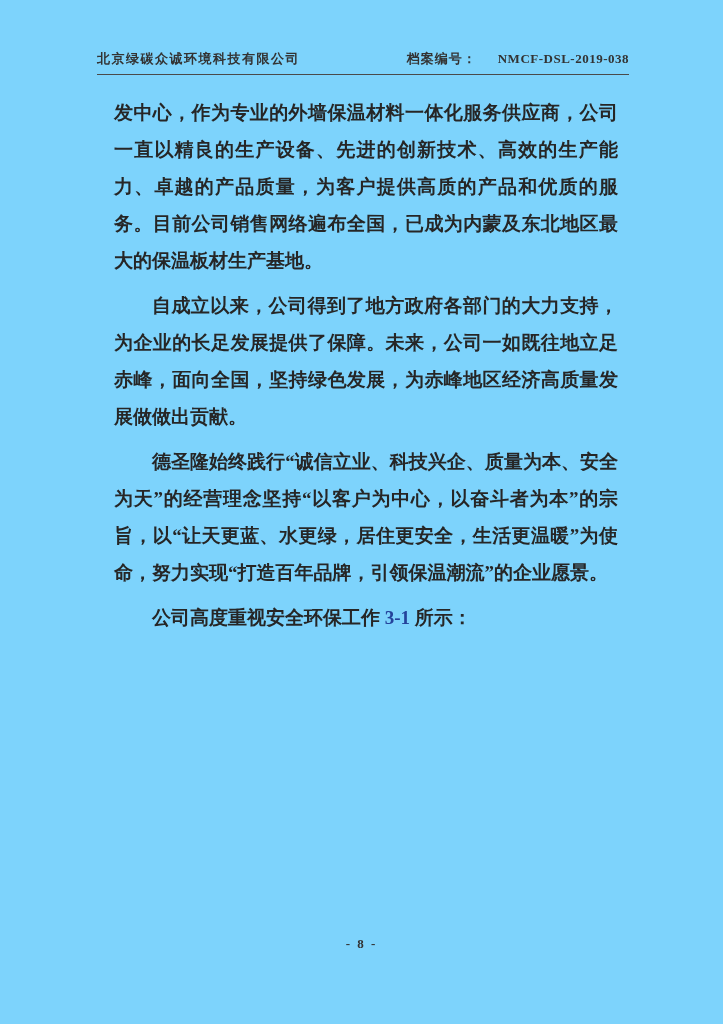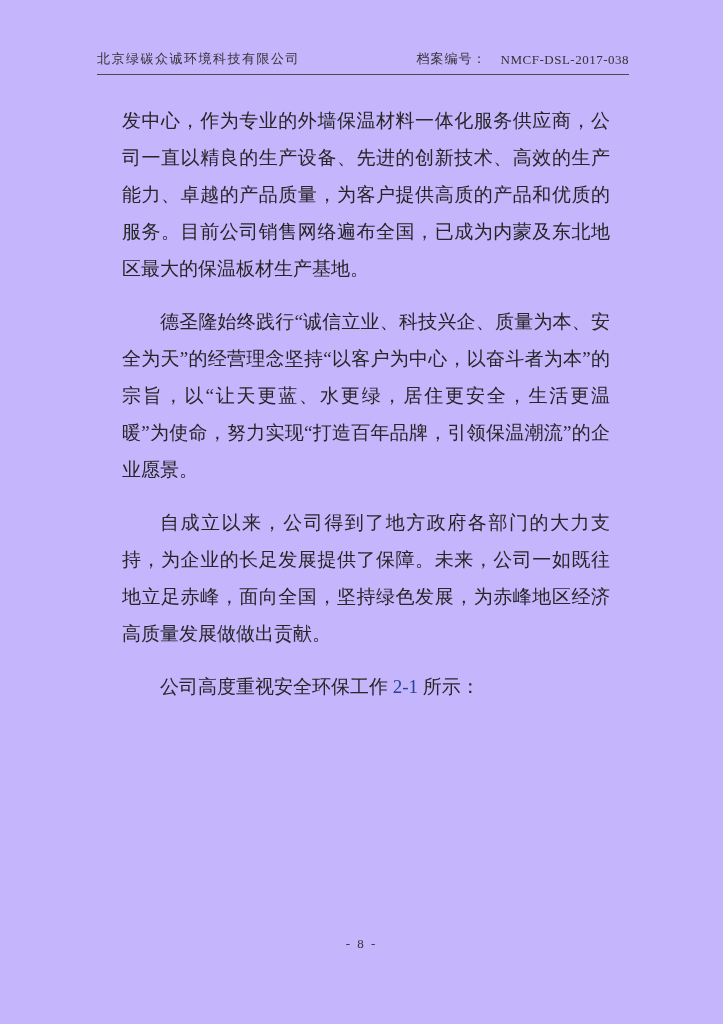--- a/index.html
+++ b/index.html
@@ -5,64 +5,65 @@
   * { box-sizing: border-box; }
   html, body {
     margin: 0;
     padding: 0;
     background: #ffffff;
   }
   .page {
     position: relative;
     width: 723px;
     height: 1024px;
-    background: #c4b5fd;
+    background: #7dd3fc;
     font-family: "Liberation Serif", "DejaVu Serif", serif;
     overflow: hidden;
+    font-weight: bold;
   }
   .doc-header {
     position: absolute;
     top: 50px;
     left: 97px;
     width: 532px;
     display: flex;
     justify-content: space-between;
     align-items: baseline;
     padding-bottom: 6px;
     border-bottom: 1px solid #4a4a4a;
     font-size: 13px;
     color: #333333;
     white-space: nowrap;
   }
   .doc-header .company {
     letter-spacing: 1.5px;
   }
   .doc-header .archive {
     display: flex;
-    align-items: flex-end;
-    gap: 14px;
+    align-items: center;
+    gap: 21px;
   }
   .doc-header .archive-label {
     letter-spacing: 1px;
   }
   .doc-header .archive-number {
     letter-spacing: 0.5px;
   }
   .doc-body {
     position: absolute;
     top: 86px;
     left: 106px;
     width: 520px;
     font-size: 19px;
     line-height: 37px;
     color: #262626;
     text-align: justify;
   }
   .para {
-    margin: 16px;
+    margin: 8px;
   }
   .para.indent {
     text-indent: 38px;
   }
   .fig-ref {
     font-family: "Liberation Serif", serif;
   }
   .doc-footer {
     position: absolute;
     top: 936px;
@@ -76,28 +77,28 @@
 </style>
 </head>
 <body>
 
 <div class="page">
 
   <div class="doc-header">
     <span class="company">北京绿碳众诚环境科技有限公司</span>
     <span class="archive">
       <span class="archive-label">档案编号：</span>
-      <span class="archive-number">NMCF-DSL-2017-038</span>
+      <span class="archive-number">NMCF-DSL-2019-038</span>
     </span>
   </div>
 
   <div class="doc-body">
     <p class="para">发中心，作为专业的外墙保温材料一体化服务供应商，公司一直以精良的生产设备、先进的创新技术、高效的生产能力、卓越的产品质量，为客户提供高质的产品和优质的服务。目前公司销售网络遍布全国，已成为内蒙及东北地区最大的保温板材生产基地。</p>
+    <p class="para indent">自成立以来，公司得到了地方政府各部门的大力支持，为企业的长足发展提供了保障。未来，公司一如既往地立足赤峰，面向全国，坚持绿色发展，为赤峰地区经济高质量发展做做出贡献。</p>
     <p class="para indent">德圣隆始终践行“诚信立业、科技兴企、质量为本、安全为天”的经营理念坚持“以客户为中心，以奋斗者为本”的宗旨，以“让天更蓝、水更绿，居住更安全，生活更温暖”为使命，努力实现“打造百年品牌，引领保温潮流”的企业愿景。</p>
-    <p class="para indent">自成立以来，公司得到了地方政府各部门的大力支持，为企业的长足发展提供了保障。未来，公司一如既往地立足赤峰，面向全国，坚持绿色发展，为赤峰地区经济高质量发展做做出贡献。</p>
-    <p class="para indent"><span>公司高度重视安全环保工作 </span><span class="fig-ref" style="color: rgb(36, 67, 155);">2-1</span><span> 所示：</span></p>
+    <p class="para indent"><span>公司高度重视安全环保工作 </span><span class="fig-ref" style="color: rgb(36, 67, 155);">3-1</span><span> 所示：</span></p>
   </div>
 
   <div class="doc-footer">
     <span>- 8 -</span>
   </div>
 
 </div>
 
 </body></html>

